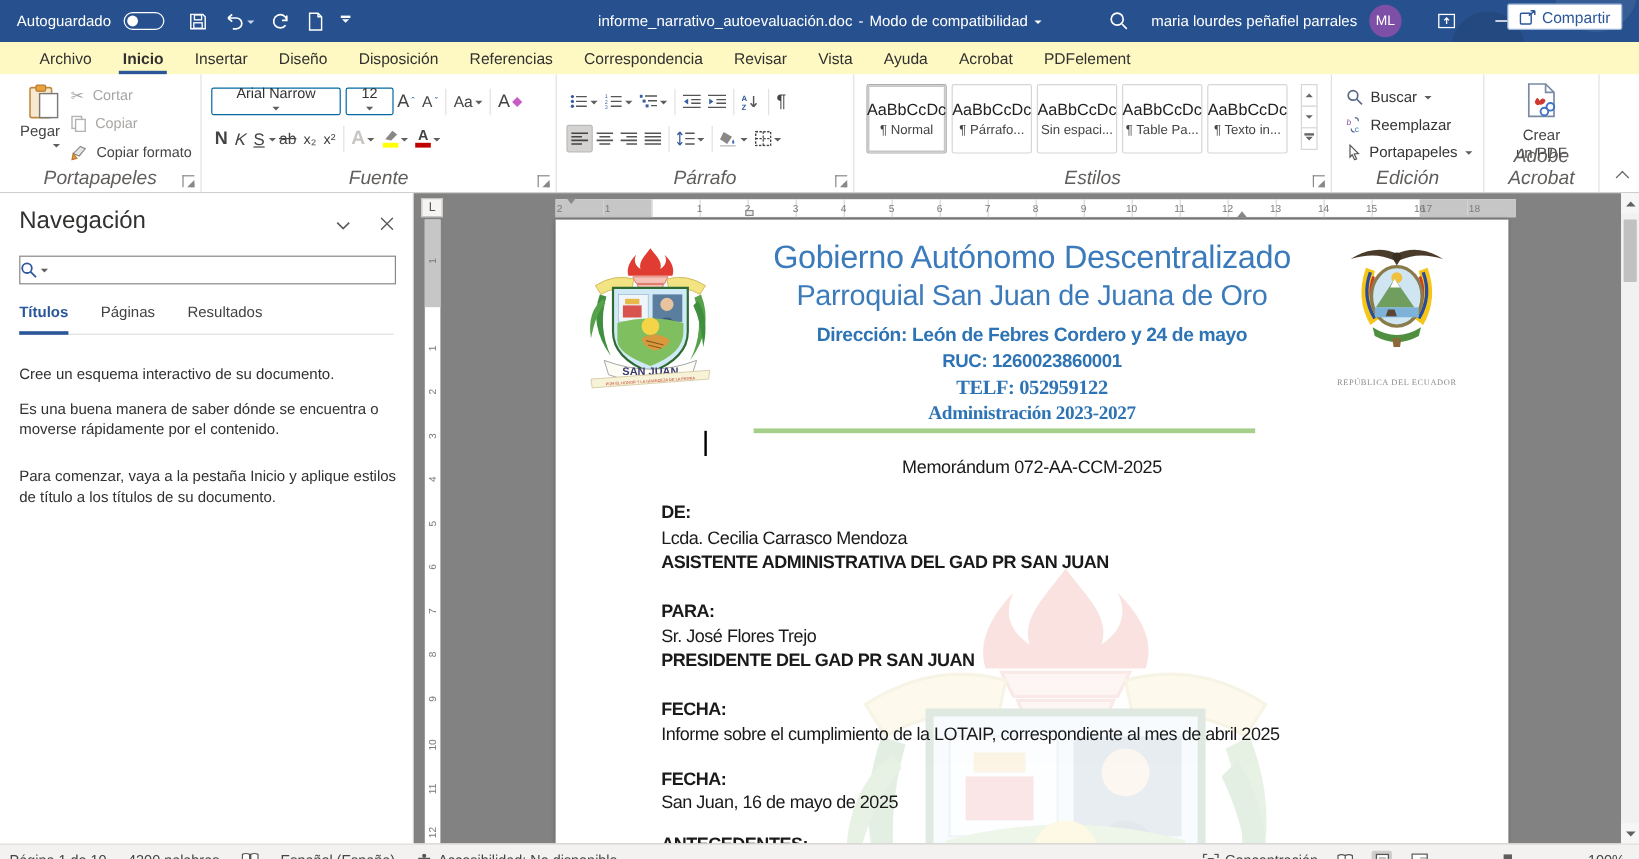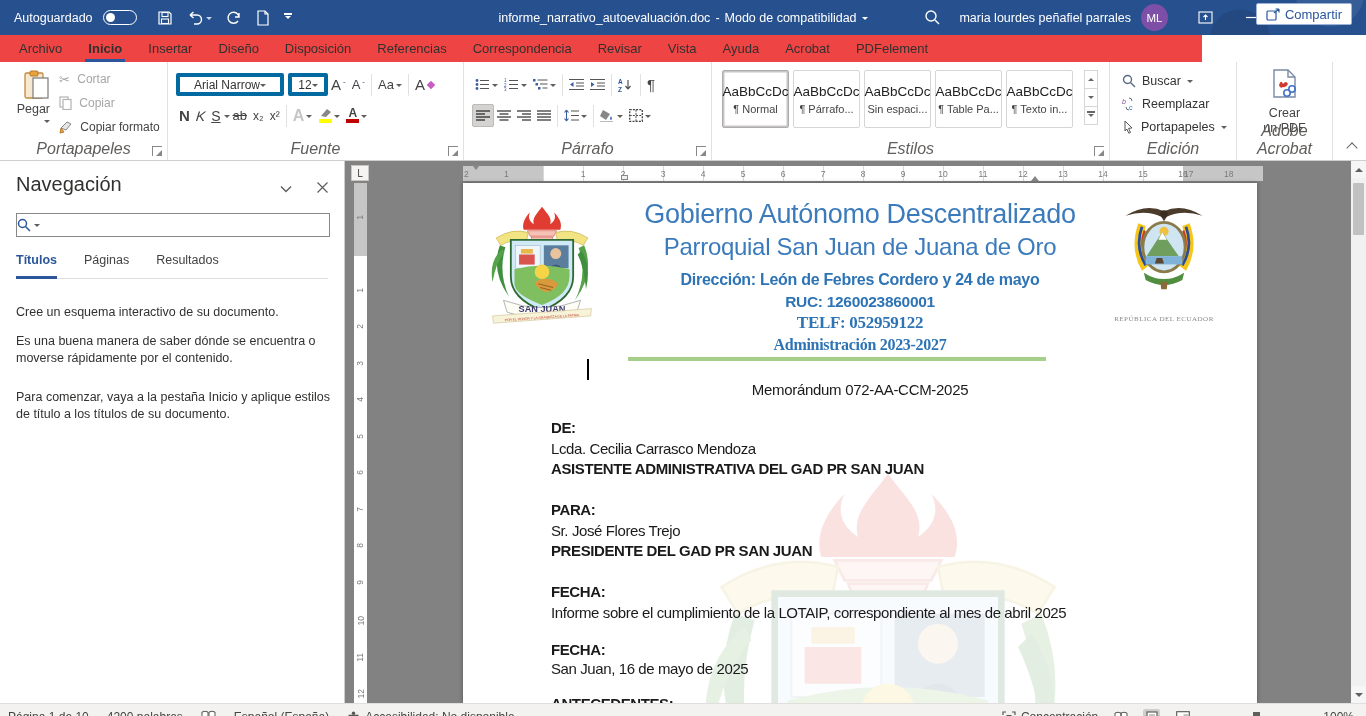--- a/index.html
+++ b/index.html
@@ -22,21 +22,21 @@
   .tb-search { position:absolute; left:924px; top:9px; }
   .tb-right { position:absolute; right:0; top:0; height:35px; display:flex; align-items:center; }
   .usernm { font-size:12.5px; margin-right:10px; }
   .avatar { width:27px; height:27px; border-radius:50%; background:var(--avatar); color:#fff; font-size:11.5px;
     display:flex; align-items:center; justify-content:center; margin-right:14px; }
   .winbtn { width:46px; height:35px; display:flex; align-items:center; justify-content:center; }
   .cv { width:0; height:0; border:3.5px solid transparent; border-top-color:#c9d6ea; margin-top:4px; display:inline-block; }
   .cv.dark { border-top-color:#605e5c; }
 
   
-  .tabrow { position:absolute; left:0; top:35px; width:1202px; height:27px; background:#ef4444; display:flex; align-items:stretch; padding-left:6px; }
+  .tabrow { position:absolute; left:0; top:35px; width:1366px; height:27px; background:#fef9c3; display:flex; align-items:stretch; padding-left:20px; }
   .tab { position:relative; padding:0 13px; font-size:13px; color:#323130; display:flex; align-items:center; cursor:default; }
   .tab.active { font-weight:bold; }
   .tab.active::after { content:""; position:absolute; left:10px; right:10px; bottom:0; height:3px; background:var(--accent); }
   .share-btn { position:absolute; right:14px; top:3px; height:22px; border:1px solid #9cb4d8; border-radius:2px;
     display:flex; align-items:center; gap:5px; padding:0 9px; color:var(--accent); font-size:13px; background:#fff; }
 
   
   .ribbon { position:absolute; left:0; top:62px; width:1366px; height:99px; background:#fff; border-bottom:1px solid #d1cfcd; }
   .grp { position:absolute; top:0; bottom:0; border-right:1px solid #e3e1de; }
   .grp-label { position:absolute; bottom:2px; left:0; right:0; text-align:center; font-size:16px; color:#605e5c;font-style:italic; }
@@ -45,21 +45,21 @@
   .ibtn { display:flex; align-items:center; justify-content:center; gap:2px; height:23px; padding:0 3px; border-radius:2px; color:#444; font-size:13px; }
   .sep { width:1px; background:#e3e1de; height:22px; margin:0 3px; }
   .grey { color:#a8a6a4; }
   
   .paste-big { position:absolute; left:8px; top:8px; width:42px; height:70px; display:flex; flex-direction:column; align-items:flex-end; font-size:12.5px; color:#444; }
   .clip-cmds { position:absolute; left:56px; top:7px; display:flex; flex-direction:column; gap:4px; }
   .clip-cmds .ibtn { justify-content:flex-start; height:20px; font-size:12px; }
   
   .fg-r1 { position:absolute; left:8px; top:11px; display:flex; align-items:center; }
   .fg-r2 { position:absolute; left:8px; top:42px; display:flex; align-items:center; }
-  .combo { height:23px; border:4px solid #0369a1; border-radius:2px; display:flex; align-items:center; font-size:12px; color:#333; padding:0 4px; justify-content:center; background:#fff; }
+  .combo { height:23px; border:1px solid #0369a1; border-radius:2px; display:flex; align-items:center; font-size:12px; color:#333; padding:0 4px; justify-content:flex-end; background:#fff;flex-direction:column; }
   .fname { width:108px; margin-right:4px; }
   .fsize { width:40px; }
   .bold { font-weight:bold; } .ital { font-style:italic; transform:skewX(-6deg); } .und { text-decoration:underline; }
   .strike { text-decoration:line-through; }
   .subsup { font-size:12px; }
   .outlineA { color:#c8c6c4; font-weight:bold; }
   .colbar { display:flex; flex-direction:column; align-items:center; line-height:11px; }
   .colbar .bar { width:13px; height:4px; margin-top:1px; }
   
   .pg-r1 { position:absolute; left:8px; top:11px; display:flex; align-items:center; }

